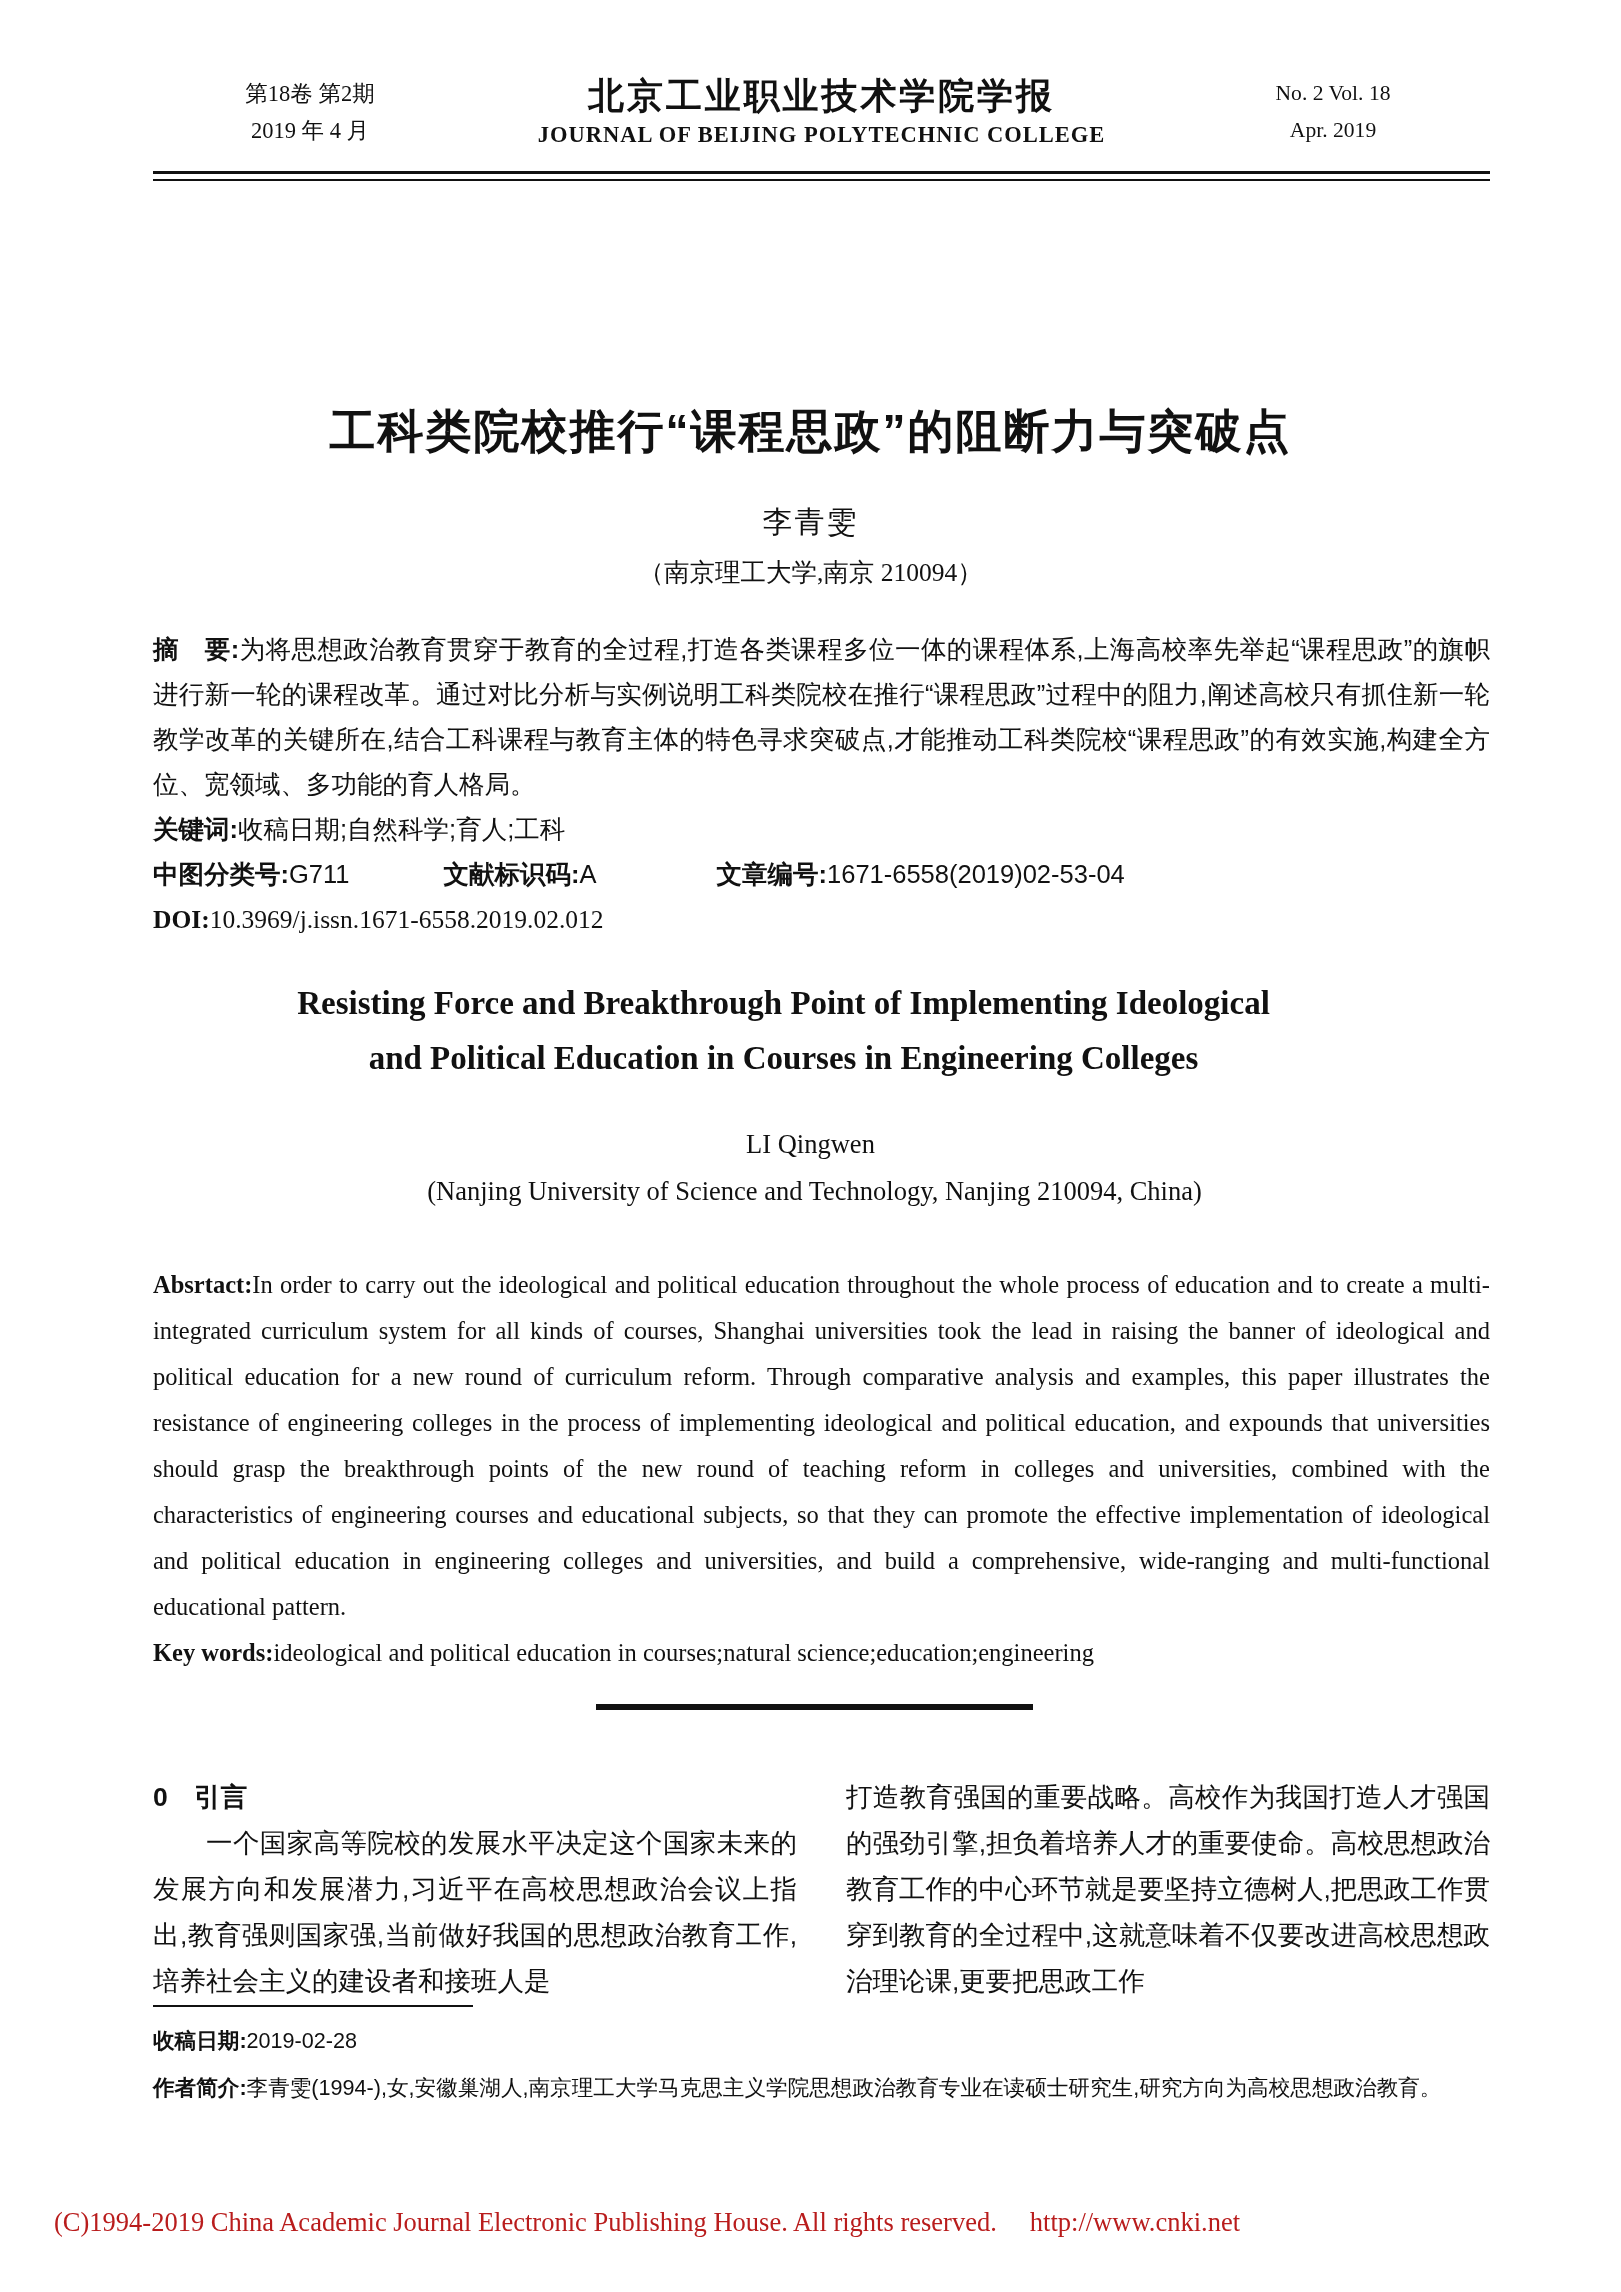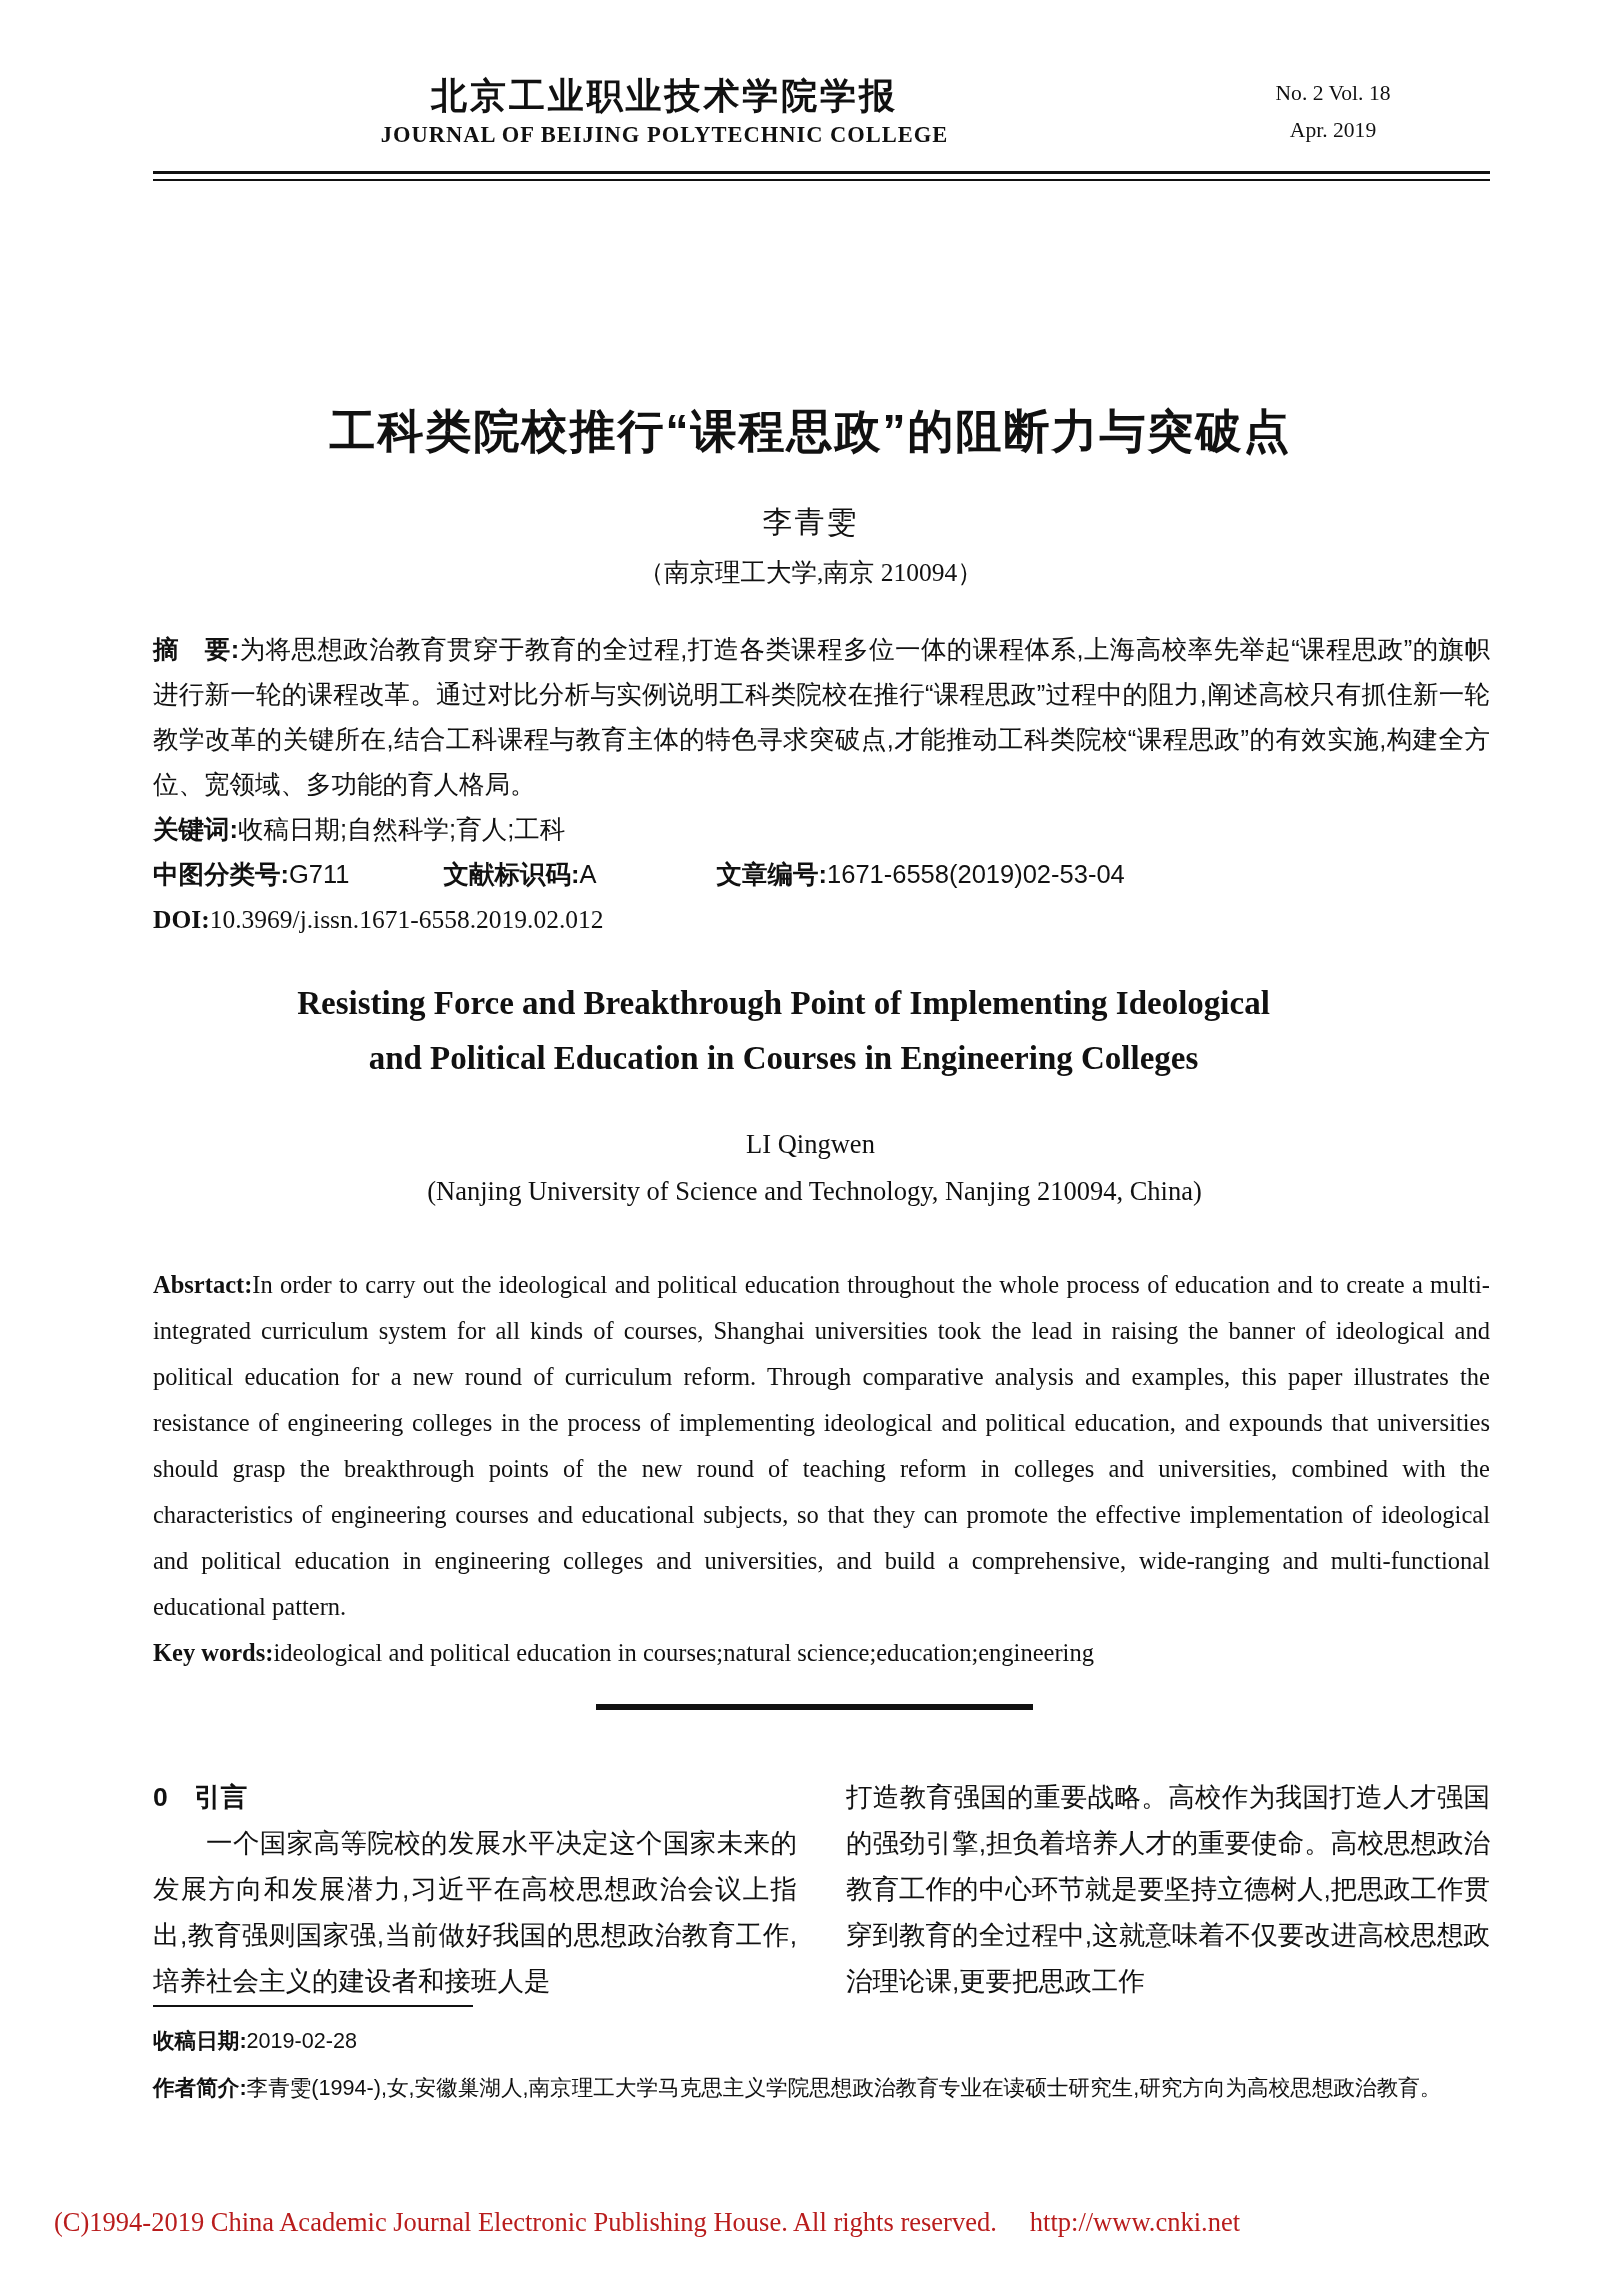--- a/index.html
+++ b/index.html
@@ -90,20 +90,24 @@
   .copyright { top:2207px; left:54px; width:1529px;
     color:#b91c1c; font-size:26.5px; }
   .copyright .url { margin-left:33px; }
 </style>
 </head>
 <body>
 
 <div class="page">
 
   <div class="abs-block header-row">
+    <div class="h-side left">
+      <div>第18卷  第2期</div>
+      <div>2019 年 4 月</div>
+    </div>
     <div class="h-center">
       <div class="jt-zh">北京工业职业技术学院学报</div>
       <div class="jt-en">JOURNAL OF BEIJING POLYTECHNIC COLLEGE</div>
     </div>
     <div class="h-side right">
       <div>No. 2  Vol. 18</div>
       <div>Apr. 2019</div>
     </div>
   </div>
   <div class="abs-block double-rule"></div>

